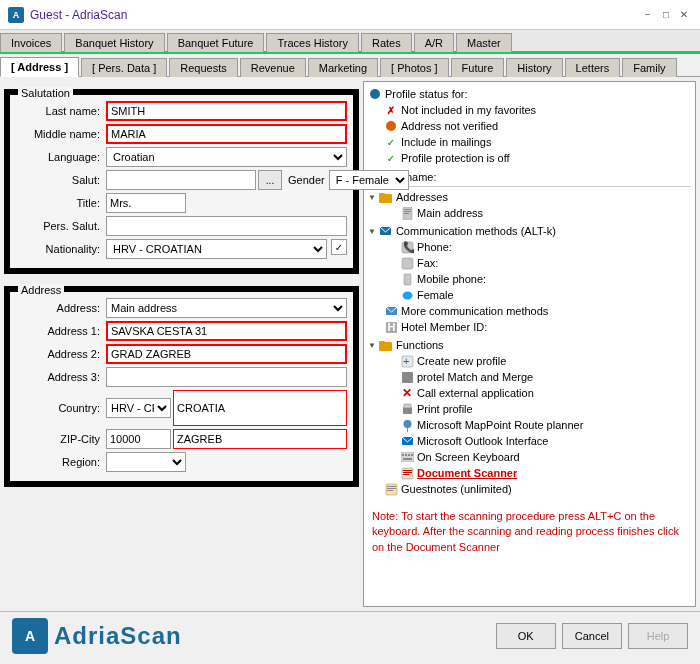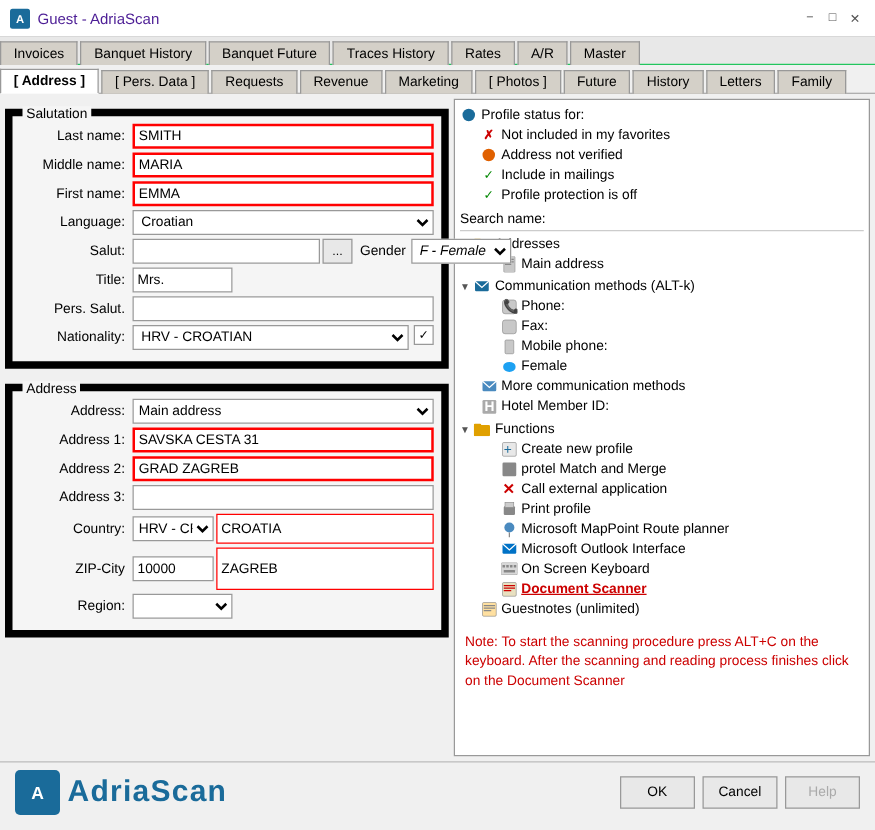--- a/index.html
+++ b/index.html
@@ -18,21 +18,21 @@
     }
     .title-bar-left { display: flex; align-items: center; gap: 6px; }
     .title-icon { width: 16px; height: 16px; background: #1a6b9a; border-radius: 2px; display: flex; align-items: center; justify-content: center; color: white; font-weight: bold; font-size: 9px; }
     .title-text { font-size: 12px; color: #4c1d95; }
     .title-bar-right { display: flex; gap: 2px; }
     .title-btn { width: 16px; height: 16px; display: flex; align-items: center; justify-content: center; font-size: 10px; cursor: pointer; color: #555; }
 
     
     .tabs-container { background: #f0f0f0; border-bottom: 1px solid #999; }
     .tab-row { display: flex; align-items: flex-end; padding: 2px 4px 0 0; background: #e8e8e8; }
-    .tab-row + .tab-row { border-top: 1px solid #22c55e; }
+    .tab-row + .tab-row { border-top: 3px solid #22c55e; }
     .tab {
       padding: 3px 10px;
       background: #d4d0c8;
       border: 1px solid #999;
       border-bottom: none;
       cursor: pointer;
       font-size: 11px;
       color: #000;
       margin-right: 2px;
       position: relative;
@@ -157,21 +157,21 @@
     .country-group { display: flex; align-items: center; gap: 2px; flex: 1; }
     .country-code {
       width: 65px;
       height: 20px;
       border: 1px solid #999;
       background: #fff;
       font-size: 11px;
     }
     .country-name {
       flex: 1;
-      height: 24px;
+      height: 36px;
       border: 1px solid #f00;
       background: #fff;
       padding: 1px 3px;
       font-size: 11px;
     }
 
     
     .zip-group { display: flex; align-items: center; gap: 2px; flex: 1; }
     .zip-code {
       width: 65px;
@@ -179,21 +179,21 @@
       border: 1px solid #999;
       background: #fff;
       font-size: 11px;
       padding: 1px 3px;
     }
     .city-name {
       flex: 1;
       height: 20px;
       border: 1px solid #f00;
       background: #fff;
-      padding: 16px 3px;
+      padding: 2px 3px;
       font-size: 11px;
     }
 
     
     .region-select {
       width: 80px;
       height: 20px;
       border: 1px solid #999;
       background: #fff;
       font-size: 11px;
@@ -314,36 +314,32 @@
 
       <div class="form-row">
         <span class="form-label">Last name:</span>
         <input class="form-input" style="border: 2px solid rgb(255, 0, 0);" value="SMITH">
       </div>
       <div class="form-row">
         <span class="form-label">Middle name:</span>
         <input class="form-input" style="border: 2px solid rgb(255, 0, 0);" value="MARIA">
       </div>
       <div class="form-row">
-        <span class="form-label">First name:</span>
-        <input class="form-input" style="border: 2px solid rgb(255, 0, 0);" value="EMMA">
-      </div>
-      <div class="form-row">
         <span class="form-label">Language:</span>
         <select class="select-input" style="flex:1;">
           <option>Croatian</option>
         </select>
       </div>
       <div class="form-row">
         <span class="form-label">Salut:</span>
         <div class="salut-group">
           <input class="form-input normal-border" style="flex: 1 1 0%; border-color: rgb(153, 153, 153);" value="">
           <button class="small-btn">...</button>
           <span style="margin-left:4px; font-size:11px;">Gender</span>
-          <select class="gender-select" style="margin-left:2px;font-style:italic;">
+          <select class="gender-select" style="margin-left:2px;">
             <option>F - Female</option>
             <option>M - Male</option>
           </select>
         </div>
       </div>
       <div class="form-row">
         <span class="form-label">Title:</span>
         <input class="form-input normal-border" style="width: 80px; flex: 0 0 auto; border-color: rgb(153, 153, 153);" value="Mrs.">
       </div>
       <div class="form-row">

